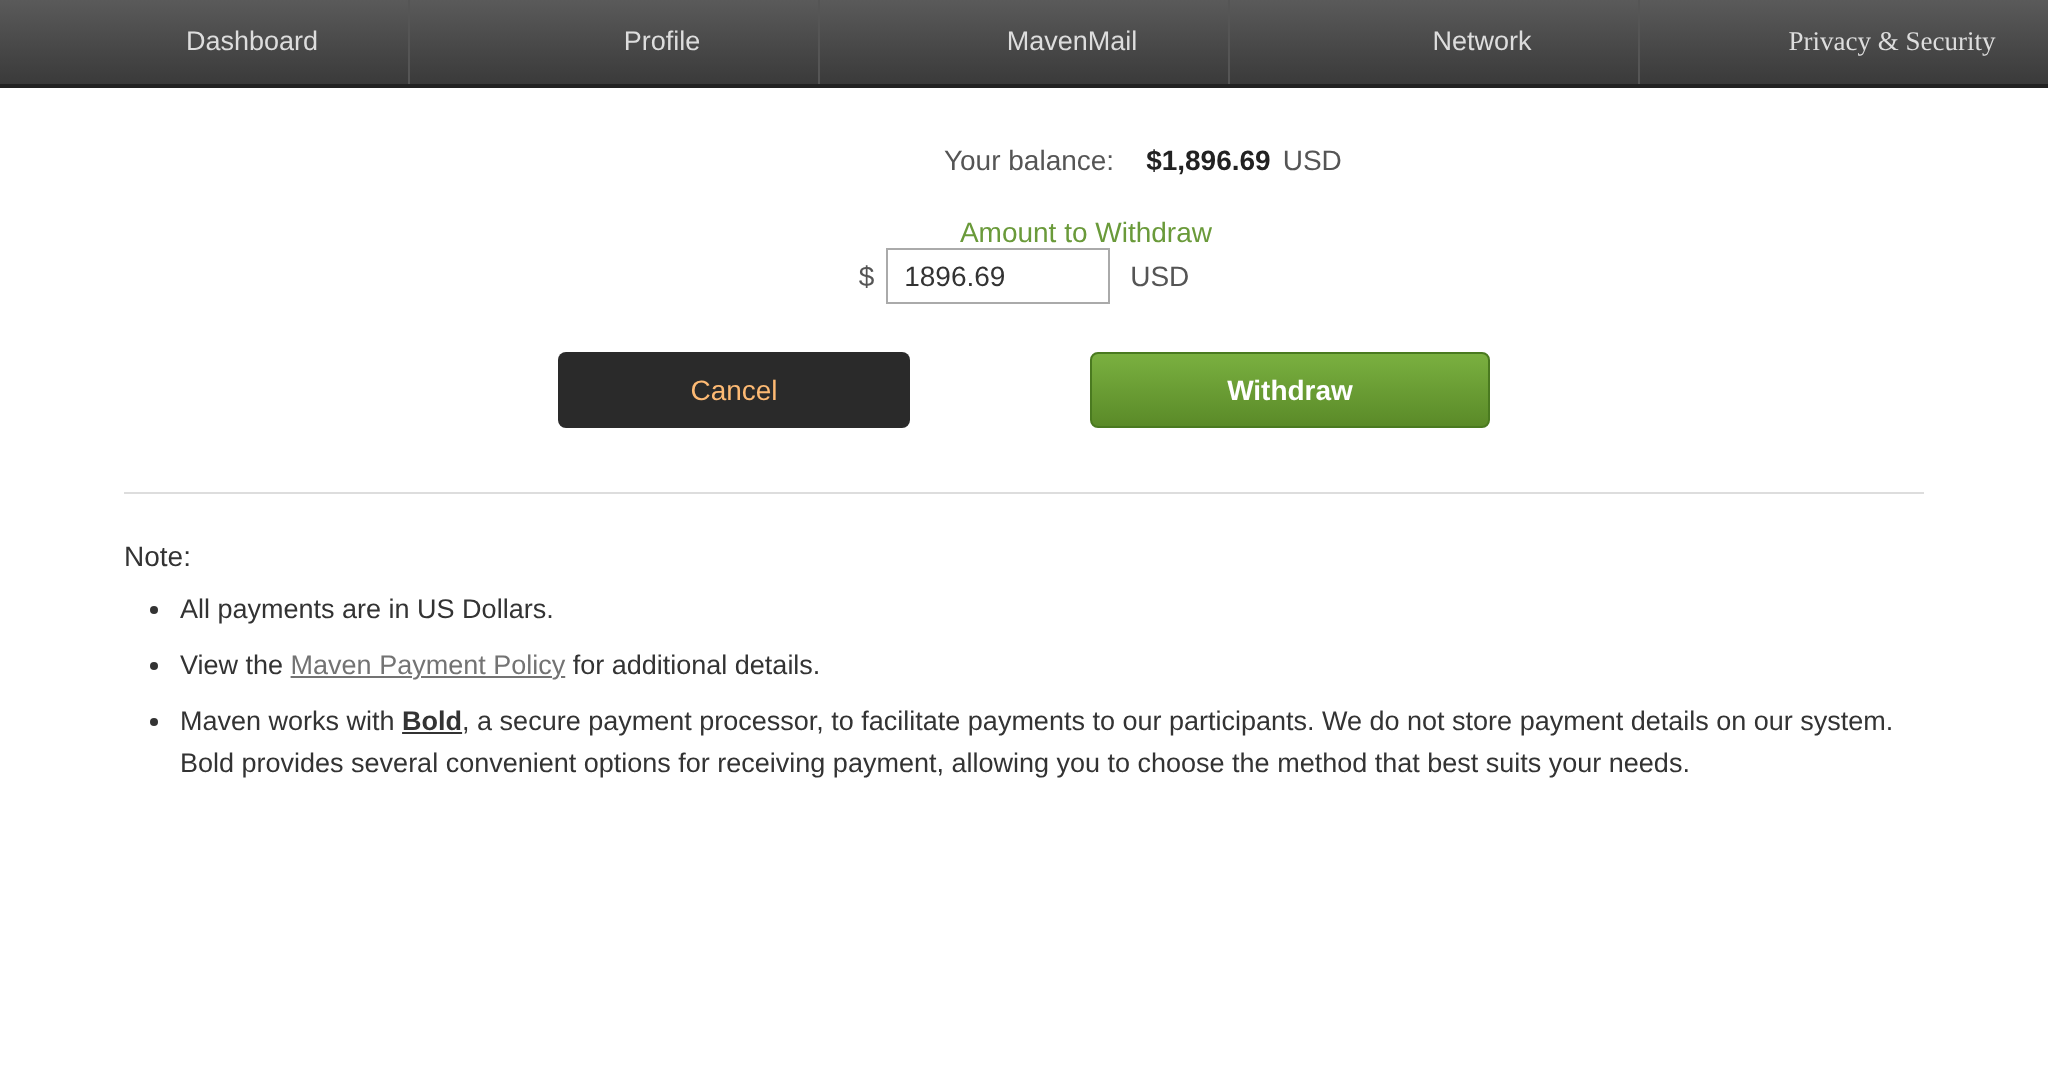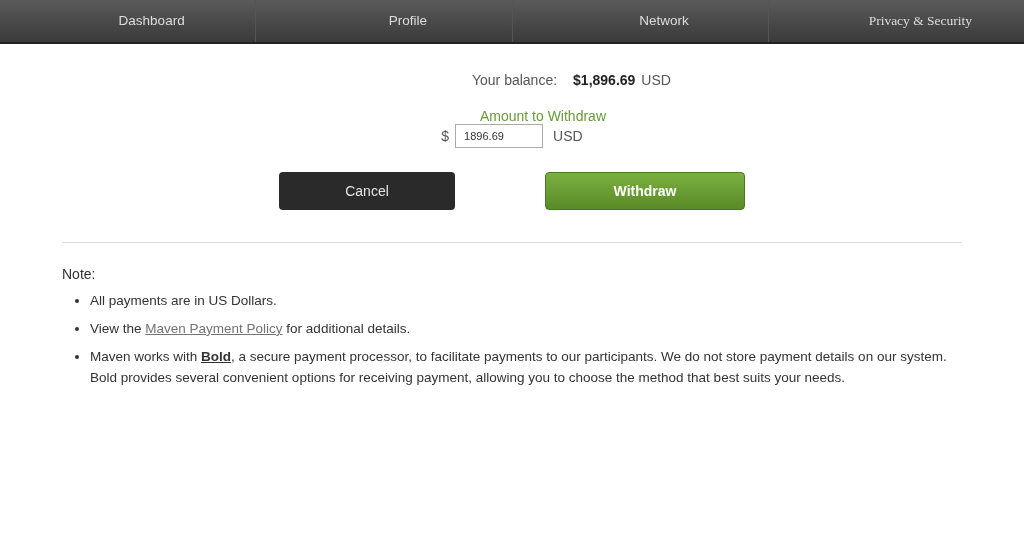--- a/index.html
+++ b/index.html
@@ -93,41 +93,41 @@
       align-items: center;
       gap: 6px;
     }
     .dollar-sign {
       color: #555;
       font-size: 14px;
     }
     .withdraw-input {
       border: 1px solid #aaa;
       padding: 5px 8px;
-      font-size: 11px;
-      width: 88px;
+      font-size: 14px;
+      width: 112px;
       outline: none;
       color: #333;
     }
     .withdraw-usd {
       color: #555;
       font-size: 14px;
       margin-left: 4px;
     }
 
     
     .button-row {
       display: flex;
       justify-content: center;
       gap: 90px;
       margin-bottom: 32px;
     }
     .btn-cancel {
       background: #2a2a2a;
-      color: #e5e5e5;
+      color: #fdba74;
       border: none;
       padding: 10px 0;
       width: 176px;
       font-size: 14px;
       cursor: pointer;
       border-radius: 4px;
     }
     .btn-withdraw {
       background: linear-gradient(to bottom, #7ab040, #5a8a28);
       color: #fff;
@@ -175,20 +175,21 @@
       color: #333;
       text-decoration: underline;
     }
   </style>
 </head>
 <body>
 
 <nav>
   <a>Dashboard</a>
   <a>Profile</a>
+  <a>MavenMail</a>
   <a>Network</a>
   <a>Privacy &amp; Security</a>
 </nav>
 
 <div class="content">
 
 
   <div class="form-area">
 
     <div class="balance-row">

